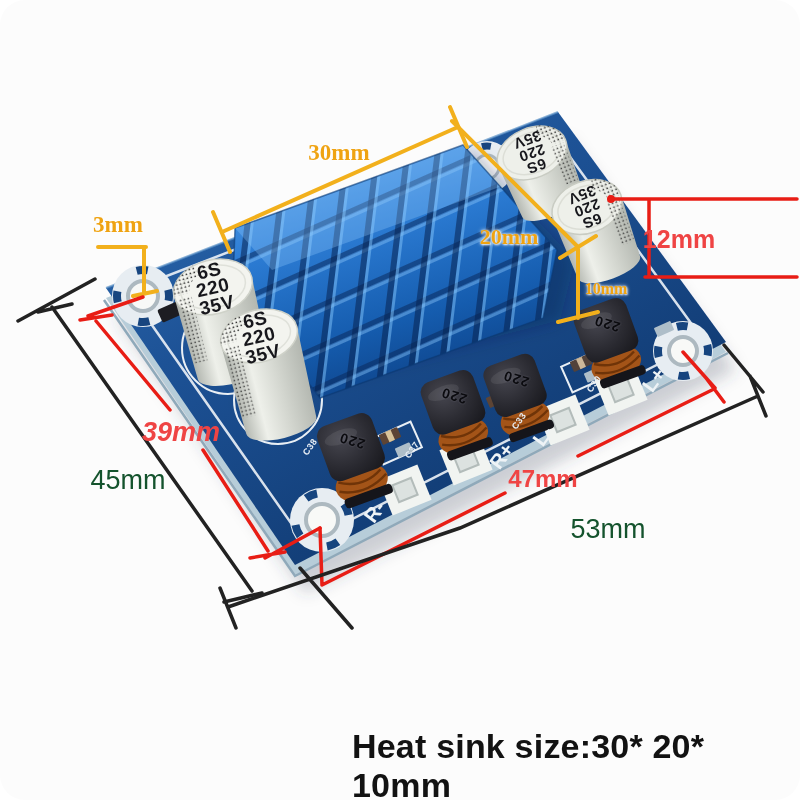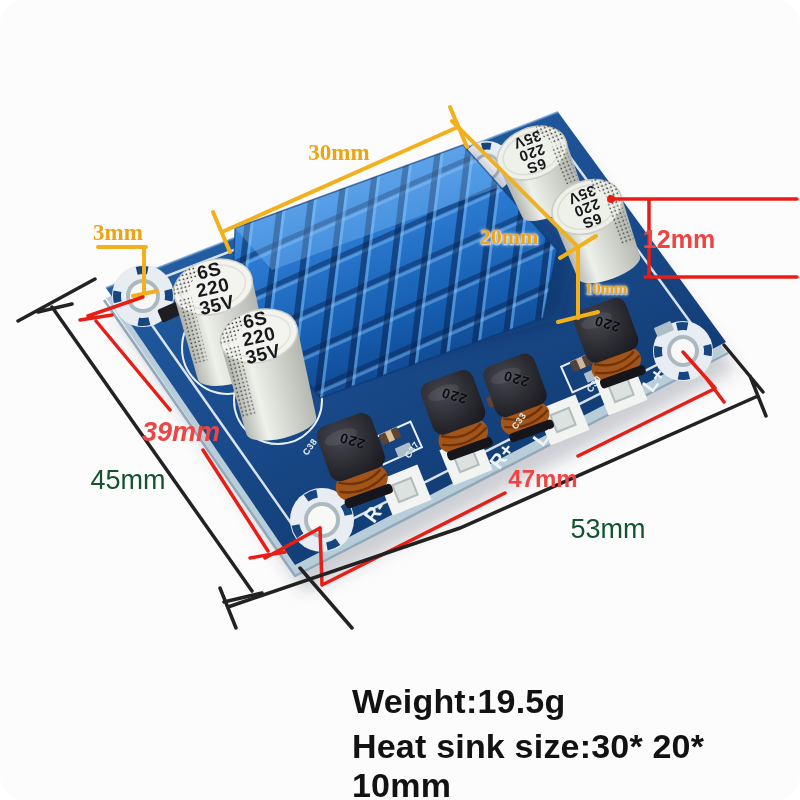--- a/index.html
+++ b/index.html
@@ -305,21 +305,21 @@
     </g>
     <g>
       <path d="M228,607 L460,528 L758,396 M220,588 L236,628 M750,376 L766,416 M724,345 L763,392 M300,568 L352,628"></path>
     </g>
   </g>
 </svg>
 
 <div class="lbl gold" style="left:339px;top:152px;font-size:23px;">30mm</div>
 <div class="lbl gold" style="left:509px;top:201px;font-size:22px;margin-top:36px;">20mm</div>
 <div class="lbl gold" style="left:606px;top:289px;font-size:16px;">10mm</div>
-<div class="lbl gold" style="left:118px;top:232px;font-size:23px;">3mm</div>
+<div class="lbl gold" style="left:118px;top:224px;font-size:23px;">3mm</div>
 <div class="lbl red" style="left:679px;top:239px;font-size:25px;">12mm</div>
 <div class="lbl red" style="left:181px;top:432px;font-size:27px;font-style:italic;">39mm</div>
 <div class="lbl blk" style="left:128px;top:480px;font-size:27px;">45mm</div>
 <div class="lbl red" style="left:543px;top:479px;font-size:24px;">47mm</div>
 <div class="lbl blk" style="left:572px;top:529px;font-size:27px;margin-left:36px;">53mm</div>
 
 <div class="caplabel" style="left:213px;top:288px;font-size:19px;">
   <span>6S</span>
   <span>220</span>
   <span>35V</span>
@@ -348,16 +348,15 @@
 <div class="padlabel" style="left:375px;top:512px;">R-</div>
 <div class="padlabel" style="left:502px;top:456px;">R+</div>
 <div class="padlabel" style="left:543px;top:436px;">L-</div>
 <div class="padlabel" style="left:654px;top:380px;">L+</div>
 
 <div class="silktiny" style="left:310px;top:447px;">C38</div>
 <div class="silktiny" style="left:412px;top:450px;">C37</div>
 <div class="silktiny" style="left:519px;top:421px;">C33</div>
 <div class="silktiny" style="left:594px;top:384px;">C30</div>
 
-<div class="caption" style="top:682px;">Weight:19.5g</div>
 <div class="caption" style="top:727px;">Heat sink size:30* 20* 10mm</div>
 
 </div>
 
 </body></html>

